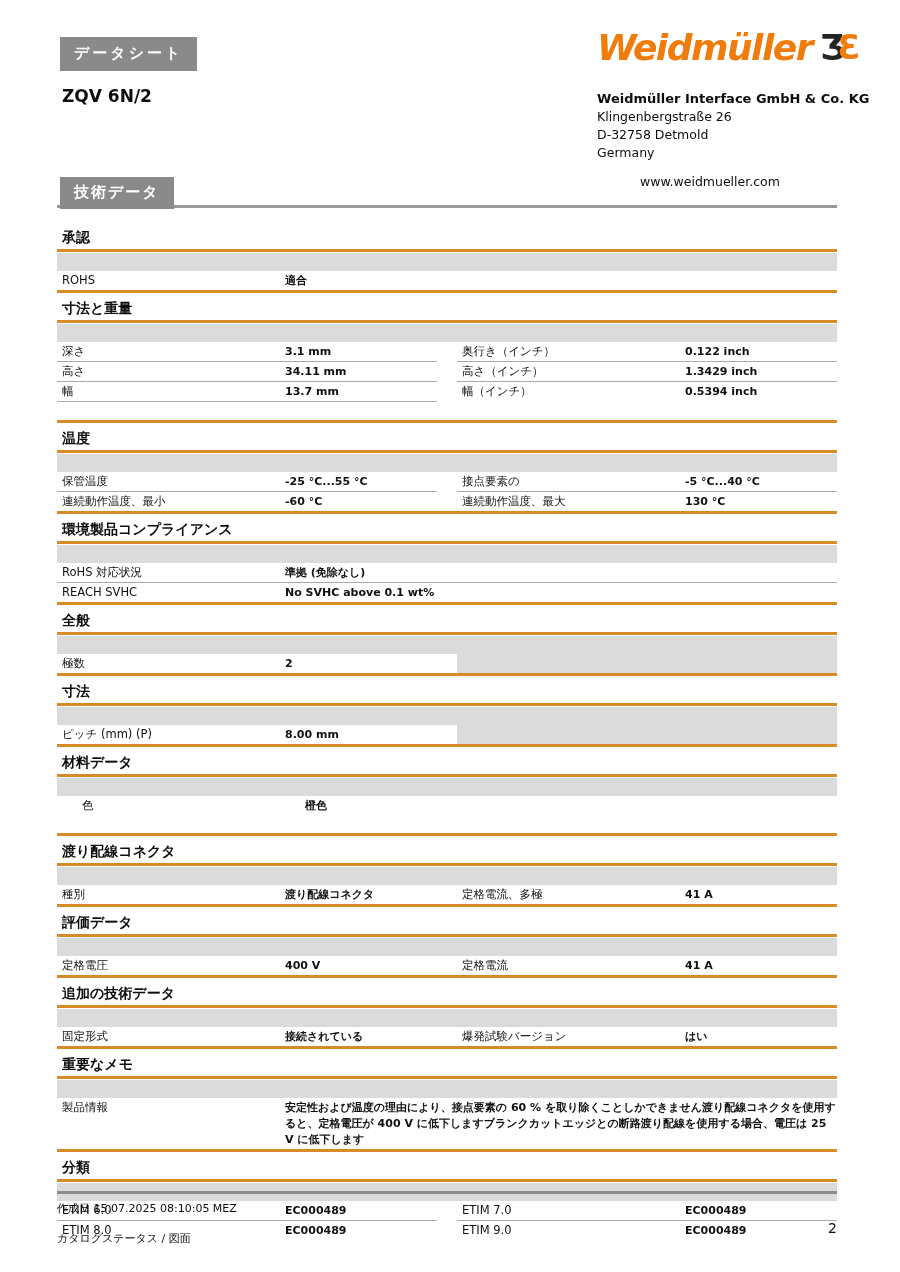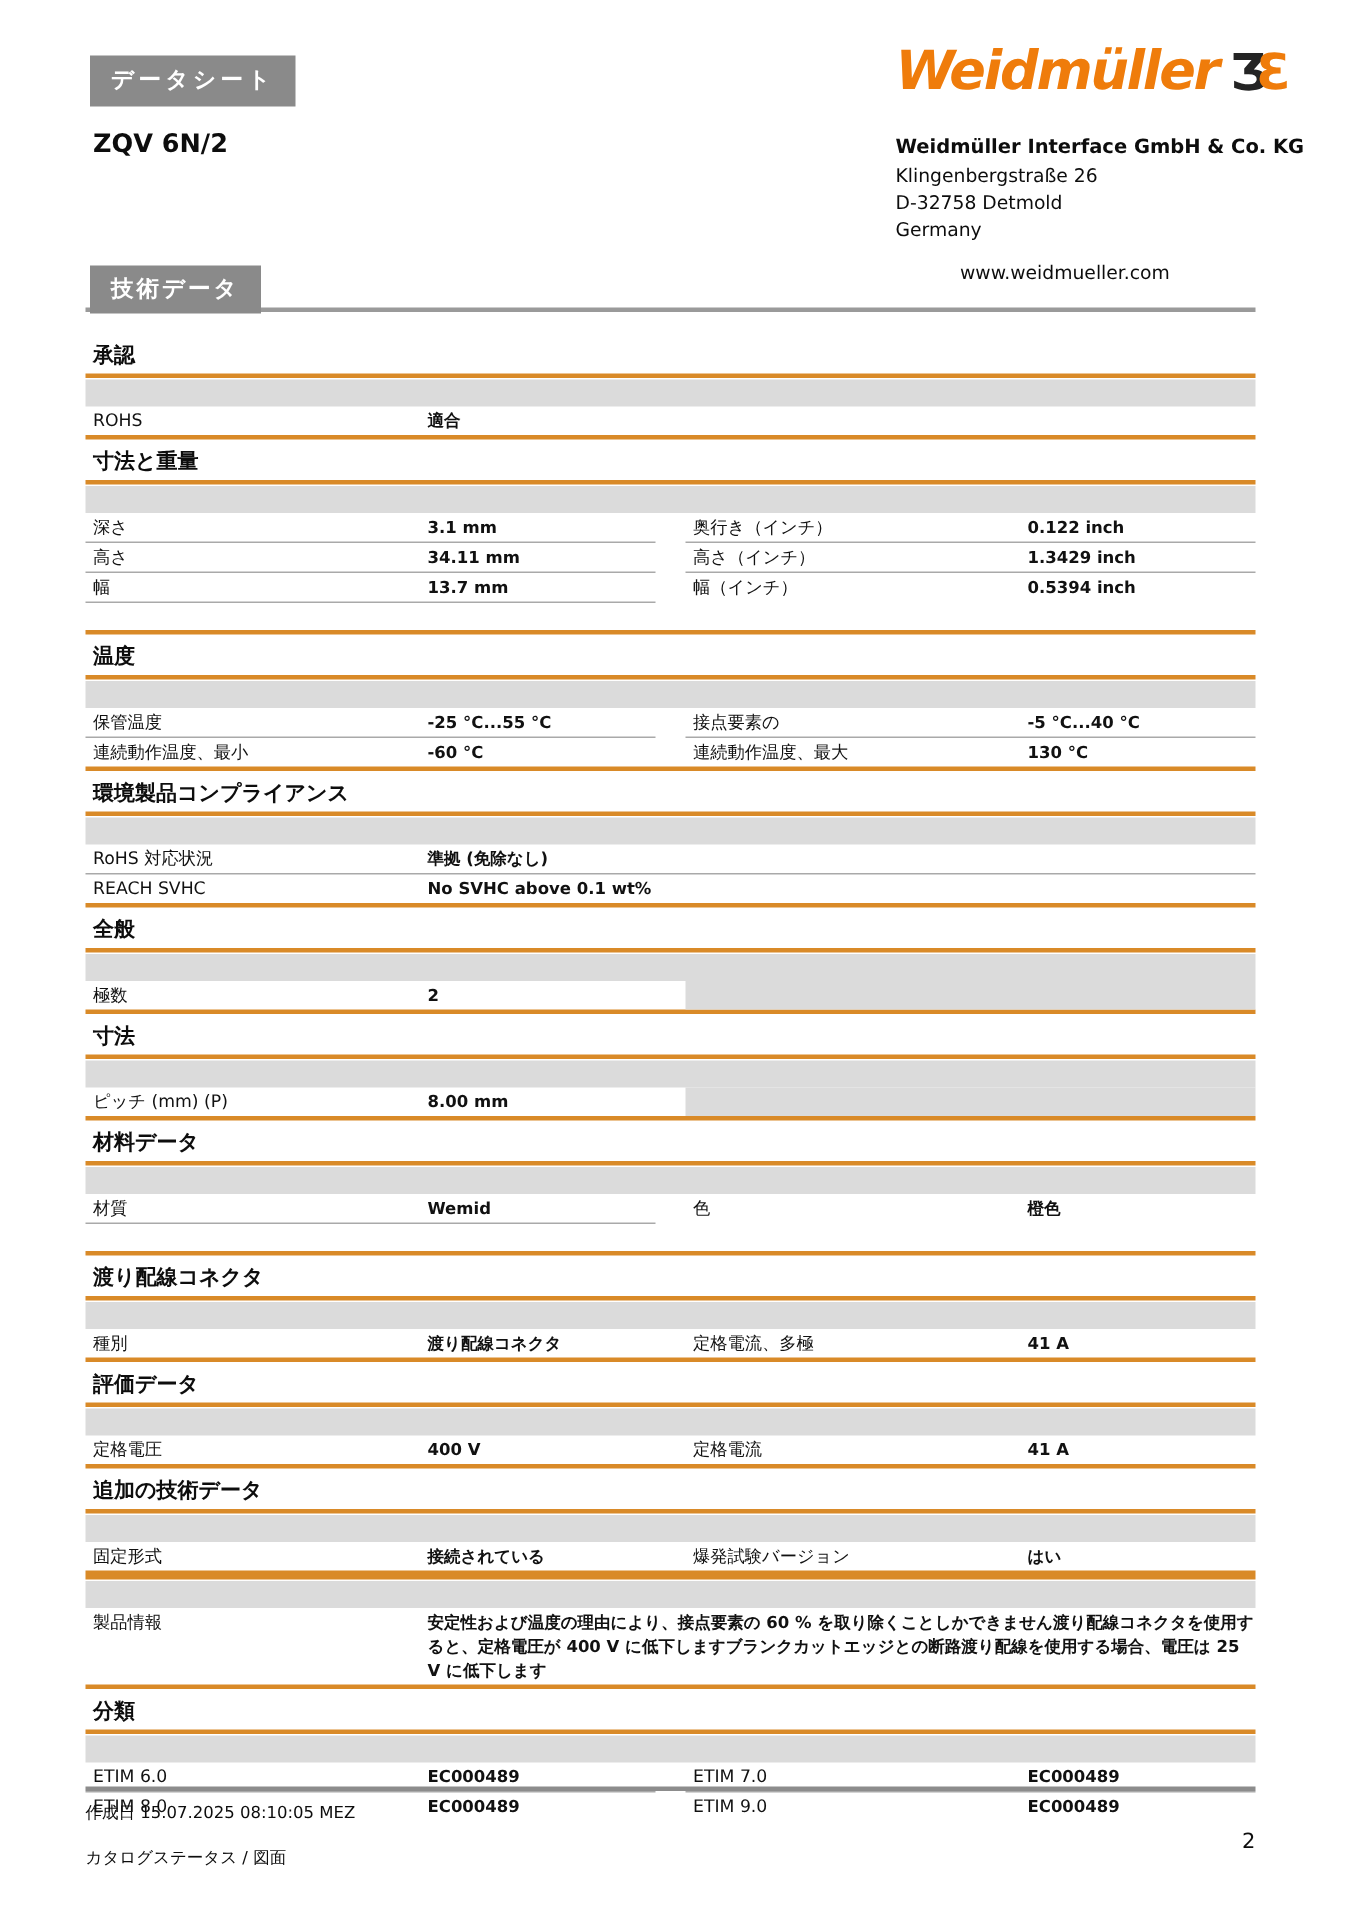--- a/index.html
+++ b/index.html
@@ -192,24 +192,20 @@
           <div class="gutter"></div>
           <div class="cell" style="background: rgb(219, 219, 219);"></div>
         </div>
         <div class="rule" style="background: rgb(217, 138, 40);"></div>
       </div>
       <div class="section">
         <div class="section-title">材料データ</div>
         <div class="rule" style="background: rgb(217, 138, 40);"></div>
         <div class="band" style="background: rgb(219, 219, 219);"></div>
         <div class="specrow">
-          <div class="cell bordered">
-            <span class="lbl">材質</span>
-            <span class="val">Wemid</span>
-          </div>
           <div class="gutter"></div>
           <div class="cell">
             <span class="lbl">色</span>
             <span class="val">橙色</span>
           </div>
         </div>
         <div class="specrow">
           <div class="gutter"></div>
           <div class="cell"></div>
         </div>
@@ -260,20 +256,21 @@
           </div>
           <div class="gutter"></div>
           <div class="cell">
             <span class="lbl">爆発試験バージョン</span>
             <span class="val">はい</span>
           </div>
         </div>
         <div class="rule" style="background: rgb(217, 138, 40);"></div>
       </div>
       <div class="section">
+        <div class="section-title">重要なメモ</div>
         <div class="rule" style="background: rgb(217, 138, 40);"></div>
         <div class="band" style="background: rgb(219, 219, 219);"></div>
         <div class="widerow">
           <span class="lbl">製品情報</span>
           <span class="val">安定性および温度の理由により、接点要素の 60 % を取り除くことしかできません渡り配線コネクタを使用すると、定格電圧が 400 V に低下しますブランクカットエッジとの断路渡り配線を使用する場合、電圧は 25 V に低下します</span>
         </div>
         <div class="rule" style="background: rgb(217, 138, 40);"></div>
       </div>
       <div class="section">
         <div class="section-title">分類</div>

